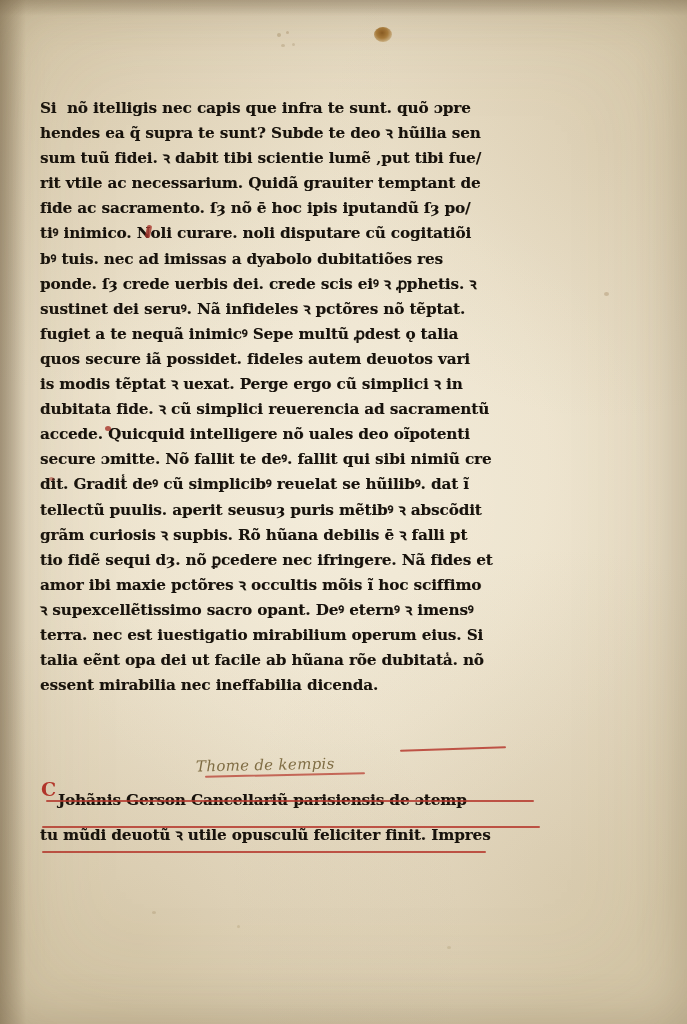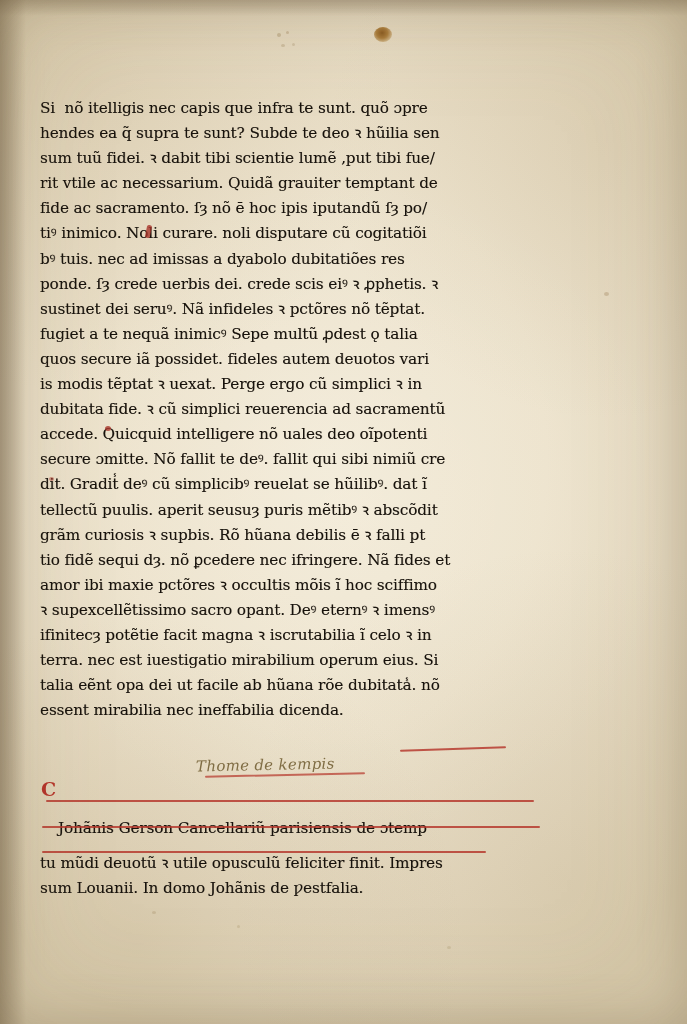--- a/index.html
+++ b/index.html
@@ -78,21 +78,21 @@
     width: 512px;
   }
 
   .line {
     font-family: "DejaVu Serif", serif;
     font-size: 15.2px;
     line-height: 25.1px;
     color: #17120c;
     white-space: pre;
     letter-spacing: -0.1px;
-    font-weight: 400;
+    font-weight: 700;
     text-shadow: 0.35px 0.25px 0 rgba(30,20,10,0.35);
     position: relative;
   }
 
   .colophon .line {
     color: #17120c;
   }
 
   .annot {
     position: absolute;
@@ -167,40 +167,38 @@
     <div class="line">is modis tẽptat ꝛ uexat. Perge ergo cũ simplici ꝛ in</div>
     <div class="line">dubitata fide. ꝛ cũ simplici reuerencia ad sacramentũ</div>
     <div class="line">accede. Quicquid intelligere nõ uales deo oĩpotenti</div>
     <div class="line">secure ɔmitte. Nõ fallit te deꝰ. fallit qui sibi nimiũ cre</div>
     <div class="line">dit. Gradit̾ deꝰ cũ simplicibꝰ reuelat se hũilibꝰ. dat ĩ</div>
     <div class="line">tellectũ puulis. aperit seusuȝ puris mẽtibꝰ ꝛ abscõdit</div>
     <div class="line">grãm curiosis ꝛ supbis. Rõ hũana debilis ē ꝛ falli pt</div>
     <div class="line">tio fidẽ sequi dȝ. nõ ꝑcedere nec ifringere. Nã fides et</div>
     <div class="line">amor ibi maxie pctõres ꝛ occultis mõis ĩ hoc sciffimo</div>
     <div class="line">ꝛ supexcellẽtissimo sacro opant. Deꝰ eternꝰ ꝛ imensꝰ</div>
-    <div class="line">ifinitecȝ potẽtie facit magna ꝛ iscrutabilia ĩ celo ꝛ in</div>
     <div class="line">terra. nec est iuestigatio mirabilium operum eius. Si</div>
     <div class="line">talia eẽnt opa dei ut facile ab hũana rõe dubitata̾. nõ</div>
     <div class="line">essent mirabilia nec ineffabilia dicenda.</div>
   </div>
 
   <div class="ink-blot" style="left:146px;top:225px;width:5px;height:13px;border-radius:2px;transform:rotate(12deg);"></div>
   <div class="ink-blot" style="left:105px;top:426px;width:6px;height:5px;border-radius:50%;"></div>
   <div class="ink-blot" style="left:49px;top:477px;width:5px;height:4px;border-radius:50%;opacity:.5;"></div>
 
   <div class="annot">Thome de kempis</div>
 
   <div class="underline-red" style="left:400px;top:748px;width:106px;transform:rotate(-2deg);"></div>
   <div class="underline-red" style="left:205px;top:774px;width:160px;transform:rotate(-1.2deg);opacity:.7;"></div>
 
   <div class="para-mark">C</div>
-  <div class="colophon" style="position:absolute;left:58px;top:816px;width:500px;">
+  <div class="colophon" style="position:absolute;left:58px;top:788px;width:500px;">
     <div class="line">Johãnis Gerson Cancellariũ parisiensis de ɔtemp</div>
     <div class="line" style="margin-left:-18px;margin-top:10px;">tu mũdi deuotũ ꝛ utile opusculũ feliciter finit. Impres</div>
-    <div class="line" style="margin-left:-18px;">sum Louanii. In domo Johãnis de ƿestfalia.</div>
   </div>
 
   <div class="underline-red" style="left:46px;top:800px;width:488px;"></div>
   <div class="underline-red" style="left:42px;top:826px;width:498px;"></div>
   <div class="underline-red" style="left:42px;top:851px;width:444px;"></div>
 
   <div class="edge-shade"></div>
 </div>
 
 </body></html>

